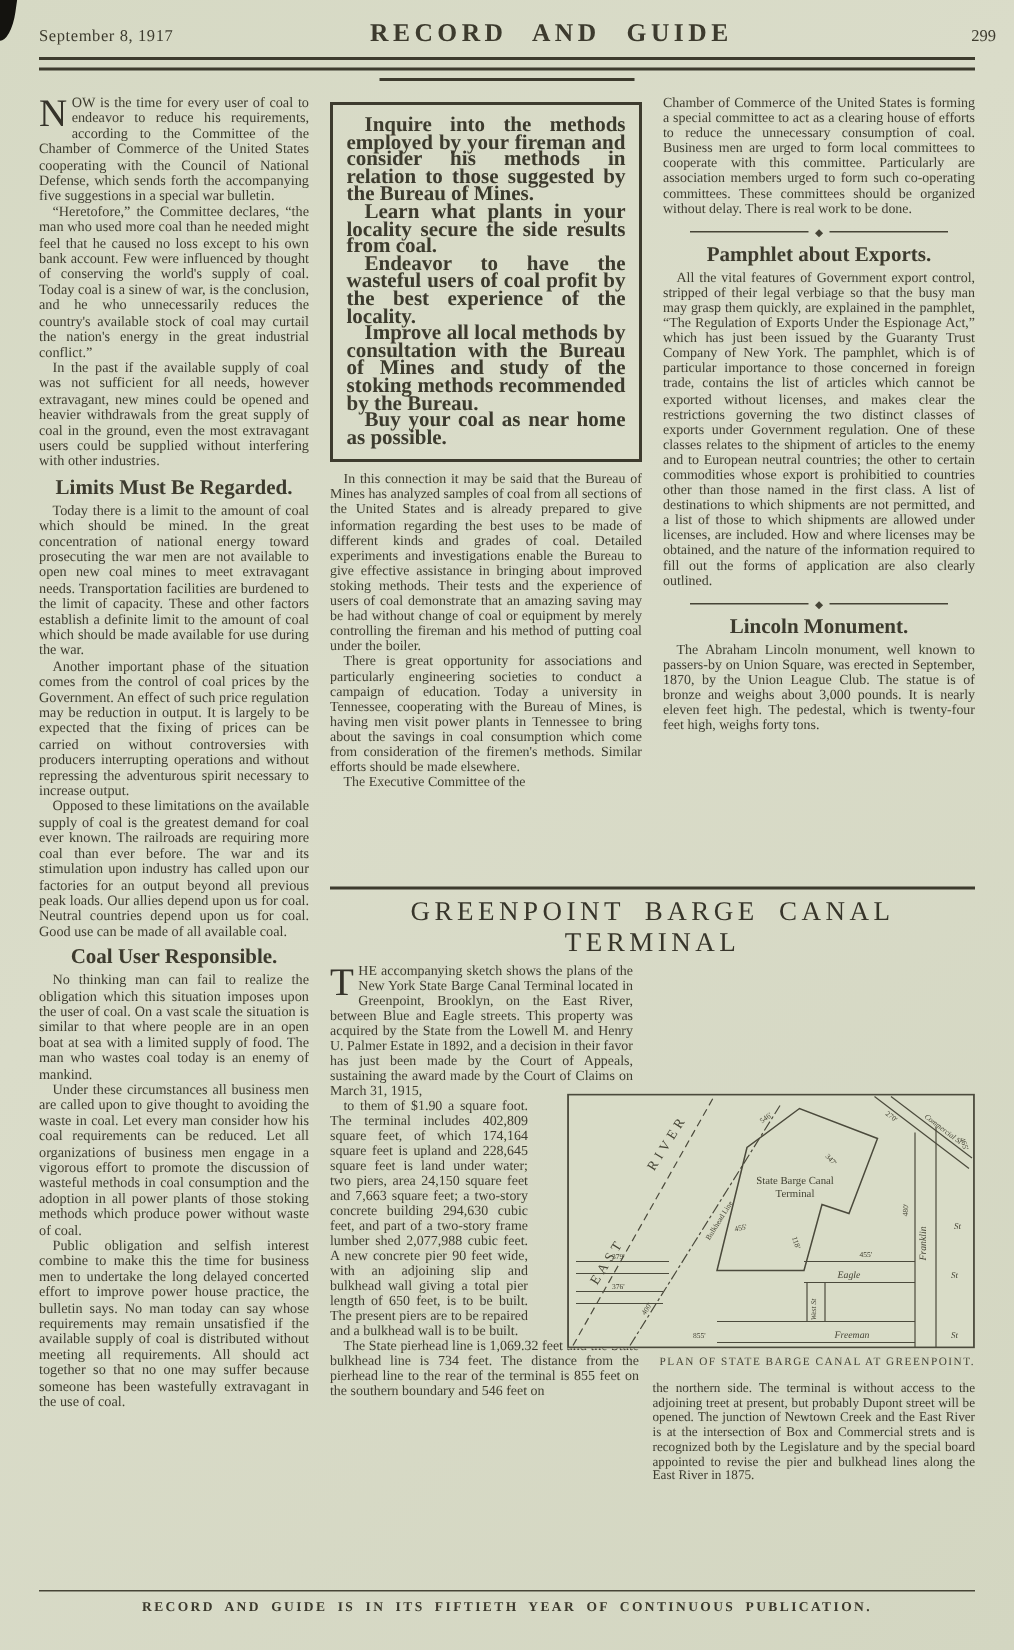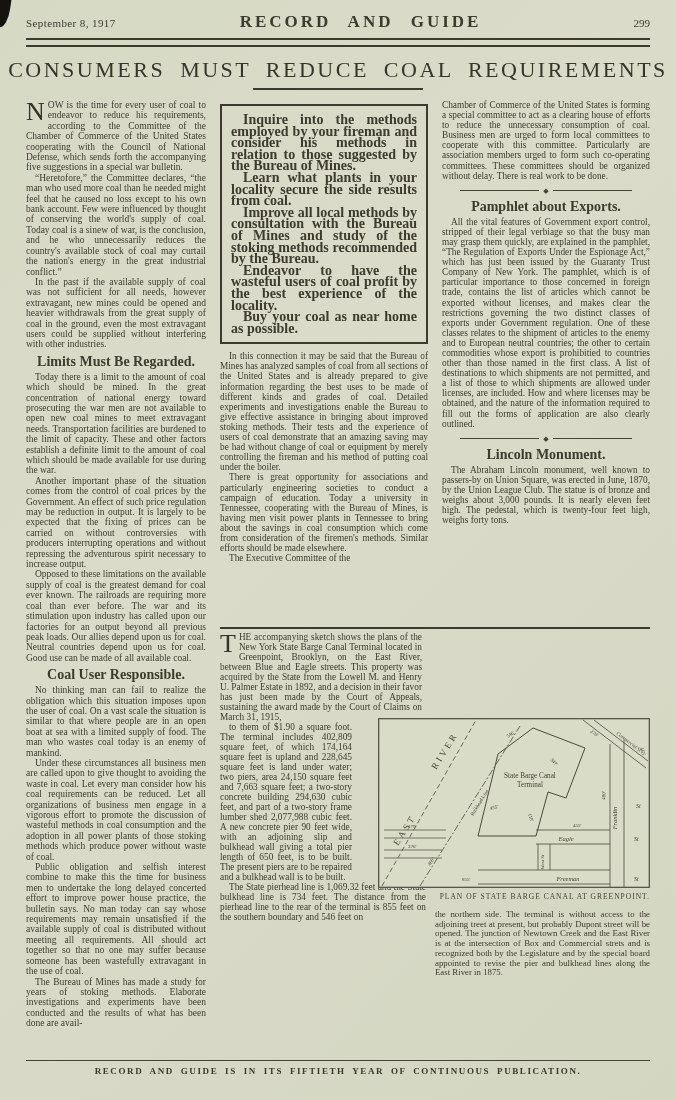--- a/index.html
+++ b/index.html
@@ -4,21 +4,21 @@
 <style>
   html,body{margin:0;padding:0;background:#888;}
   .page{
     position:relative;width:676px;height:1100px;margin:0 auto;
     background:linear-gradient(135deg,#d6d9c4 0%,#dadcc9 40%,#d3d6c1 100%);
     font-family:"Liberation Serif", serif;color:#3d3b2e;overflow:hidden;
   }
   .scan-blob{position:absolute;background:#14130f;}
   .blob-tl{left:0;top:0;width:13px;height:34px;transform:rotate(8deg) translate(-4px,-6px);border-radius:0 0 60% 20%;}
   
-  .hdr{display:flex;align-items:baseline;justify-content:space-between;padding:12px 26px 4px 26px;}
+  .hdr{display:flex;align-items:baseline;justify-content:space-between;padding:12px 12px 4px 26px;}
   .hdr-date{font-size:11px;letter-spacing:.4px;}
   .hdr-title{font-size:17px;font-weight:bold;letter-spacing:3px;word-spacing:10px;transform:translateX(-14px);}
   .hdr-page{font-size:11px;}
   .double-rule{margin:2px 26px 0 26px;height:5px;border-top:2px solid #3d3b2e;border-bottom:2px solid #3d3b2e;}
   
   .headline{margin-top:10px;text-align:center;font-size:22px;letter-spacing:2.5px;word-spacing:7px;color:#37352a;}
   .headline-rule{width:170px;height:0;border-top:2px solid #3d3b2e;margin:5px auto 4px auto;}
   .deck{text-align:center;font-weight:bold;font-size:11.5px;line-height:13.5px;word-spacing:2px;}
   
   .main{display:flex;padding:6px 26px 0 26px;gap:14px;}
@@ -61,51 +61,49 @@
 <div class="page">
   <div class="scan-blob blob-tl"></div>
 
   <div class="hdr">
     <span class="hdr-date">September 8, 1917</span>
     <span class="hdr-title">RECORD AND GUIDE</span>
     <span class="hdr-page">299</span>
   </div>
   <div class="double-rule"></div>
 
-  <div class="headline">CONSUMERS MUST REDUCE COAL REQUIREMENTS</div>
   <div class="headline-rule"></div>
   <div class="deck">
   </div>
 
   <div class="main">
 
     <div class="col1">
       <p class="nofirst"><span class="dcap">N</span><span>OW is the time for every user of coal to endeavor to reduce his requirements, according to the Committee of the Chamber of Commerce of the United States cooperating with the Council of National Defense, which sends forth the accompanying five suggestions in a special war bulletin.</span></p>
       <p>“Heretofore,” the Committee declares, “the man who used more coal than he needed might feel that he caused no loss except to his own bank account. Few were influenced by thought of conserving the world's supply of coal. Today coal is a sinew of war, is the conclusion, and he who unnecessarily reduces the country's available stock of coal may curtail the nation's energy in the great industrial conflict.”</p>
       <p>In the past if the available supply of coal was not sufficient for all needs, however extravagant, new mines could be opened and heavier withdrawals from the great supply of coal in the ground, even the most extravagant users could be supplied without interfering with other industries.</p>
       <div class="sub">Limits Must Be Regarded.</div>
       <p>Today there is a limit to the amount of coal which should be mined. In the great concentration of national energy toward prosecuting the war men are not available to open new coal mines to meet extravagant needs. Transportation facilities are burdened to the limit of capacity. These and other factors establish a definite limit to the amount of coal which should be made available for use during the war.</p>
       <p>Another important phase of the situation comes from the control of coal prices by the Government. An effect of such price regulation may be reduction in output. It is largely to be expected that the fixing of prices can be carried on without controversies with producers interrupting operations and without repressing the adventurous spirit necessary to increase output.</p>
       <p>Opposed to these limitations on the available supply of coal is the greatest demand for coal ever known. The railroads are requiring more coal than ever before. The war and its stimulation upon industry has called upon our factories for an output beyond all previous peak loads. Our allies depend upon us for coal. Neutral countries depend upon us for coal. Good use can be made of all available coal.</p>
       <div class="sub">Coal User Responsible.</div>
       <p>No thinking man can fail to realize the obligation which this situation imposes upon the user of coal. On a vast scale the situation is similar to that where people are in an open boat at sea with a limited supply of food. The man who wastes coal today is an enemy of mankind.</p>
       <p>Under these circumstances all business men are called upon to give thought to avoiding the waste in coal. Let every man consider how his coal requirements can be reduced. Let all organizations of business men engage in a vigorous effort to promote the discussion of wasteful methods in coal consumption and the adoption in all power plants of those stoking methods which produce power without waste of coal.</p>
       <p>Public obligation and selfish interest combine to make this the time for business men to undertake the long delayed concerted effort to improve power house practice, the bulletin says. No man today can say whose requirements may remain unsatisfied if the available supply of coal is distributed without meeting all requirements. All should act together so that no one may suffer because someone has been wastefully extravagant in the use of coal.</p>
-      <p>The Bureau of Mines has made a study for years of stoking methods. Elaborate investigations and experiments have been conducted and the results of what has been done are avail-</p>
     </div>
 
     <div class="right-area">
       <div class="coal-row">
 
         <div class="ncol">
           <div class="bbox">
             <p>Inquire into the methods employed by your fireman and consider his methods in relation to those suggested by the Bureau of Mines.</p>
             <p>Learn what plants in your locality secure the side results from coal.</p>
+            <p>Endeavor to have the wasteful users of coal profit by the best experience of the locality.</p>
             <p>Improve all local methods by consultation with the Bureau of Mines and study of the stoking methods recommended by the Bureau.</p>
-            <p>Endeavor to have the wasteful users of coal profit by the best experience of the locality.</p>
             <p>Buy your coal as near home as possible.</p>
           </div>
           <p>In this connection it may be said that the Bureau of Mines has analyzed samples of coal from all sections of the United States and is already prepared to give information regarding the best uses to be made of different kinds and grades of coal. Detailed experiments and investigations enable the Bureau to give effective assistance in bringing about improved stoking methods. Their tests and the experience of users of coal demonstrate that an amazing saving may be had without change of coal or equipment by merely controlling the fireman and his method of putting coal under the boiler.</p>
           <p>There is great opportunity for associations and particularly engineering societies to conduct a campaign of education. Today a university in Tennessee, cooperating with the Bureau of Mines, is having men visit power plants in Tennessee to bring about the savings in coal consumption which come from consideration of the firemen's methods. Similar efforts should be made elsewhere.</p>
           <p>The Executive Committee of the</p>
         </div>
 
         <div class="ncol">
           <p class="nofirst">Chamber of Commerce of the United States is forming a special committee to act as a clearing house of efforts to reduce the unnecessary consumption of coal. Business men are urged to form local committees to cooperate with this committee. Particularly are association members urged to form such co-operating committees. These committees should be organized without delay. There is real work to be done.</p>
           <div class="divider">
@@ -114,25 +112,26 @@
             <span class="dline"></span>
           </div>
           <div class="sub">Pamphlet about Exports.</div>
           <p>All the vital features of Government export control, stripped of their legal verbiage so that the busy man may grasp them quickly, are explained in the pamphlet, “The Regulation of Exports Under the Espionage Act,” which has just been issued by the Guaranty Trust Company of New York. The pamphlet, which is of particular importance to those concerned in foreign trade, contains the list of articles which cannot be exported without licenses, and makes clear the restrictions governing the two distinct classes of exports under Government regulation. One of these classes relates to the shipment of articles to the enemy and to European neutral countries; the other to certain commodities whose export is prohibitied to countries other than those named in the first class. A list of destinations to which shipments are not permitted, and a list of those to which shipments are allowed under licenses, are included. How and where licenses may be obtained, and the nature of the information required to fill out the forms of application are also clearly outlined.</p>
           <div class="divider">
             <span class="dline"></span>
             <span class="dglyph">◆</span>
             <span class="dline"></span>
           </div>
           <div class="sub">Lincoln Monument.</div>
-          <p>The Abraham Lincoln monument, well known to passers-by on Union Square, was erected in June, 1870, by the Union League Club. The statue is of bronze and weighs about 3,000 pounds. It is nearly eleven feet high. The pedestal, which is twenty-four feet high, weighs forty tons.</p>
+          <p>The Abraham Lincoln monument, well known to passers-by on Union Square, was erected in September, 1870, by the Union League Club. The statue is of bronze and weighs about 3,000 pounds. It is nearly eleven feet high. The pedestal, which is twenty-four feet high, weighs forty tons.</p>
         </div>
       </div>
 
       <div class="gp">
+        <div class="gp-head">GREENPOINT BARGE CANAL TERMINAL</div>
         <div class="gp-body">
           <p class="gp-intro nofirst"><span class="dcap">T</span><span>HE accompanying sketch shows the plans of the New York State Barge Canal Terminal located in Greenpoint, Brooklyn, on the East River, between Blue and Eagle streets. This property was acquired by the State from the Lowell M. and Henry U. Palmer Estate in 1892, and a decision in their favor has just been made by the Court of Appeals, sustaining the award made by the Court of Claims on March 31, 1915,</span></p>
           <p class="gp-narrow">to them of $1.90 a square foot. The terminal includes 402,809 square feet, of which 174,164 square feet is upland and 228,645 square feet is land under water; two piers, area 24,150 square feet and 7,663 square feet; a two-story concrete building 294,630 cubic feet, and part of a two-story frame lumber shed 2,077,988 cubic feet. A new concrete pier 90 feet wide, with an adjoining slip and bulkhead wall giving a total pier length of 650 feet, is to be built. The present piers are to be repaired and a bulkhead wall is to be built.</p>
           <p class="gp-wide">The State pierhead line is 1,069.32 feet and the State bulkhead line is 734 feet. The distance from the pierhead line to the rear of the terminal is 855 feet on the southern boundary and 546 feet on</p>
           <div class="gp-right">
             <p class="nofirst">the northern side. The terminal is without access to the adjoining treet at present, but probably Dupont street will be opened. The junction of Newtown Creek and the East River is at the intersection of Box and Commercial strets and is recognized both by the Legislature and by the special board appointed to revise the pier and bulkhead lines along the East River in 1875.</p>
           </div>
 
           <div class="gp-map">
             <svg width="272" height="170" viewBox="0 0 272 170">

